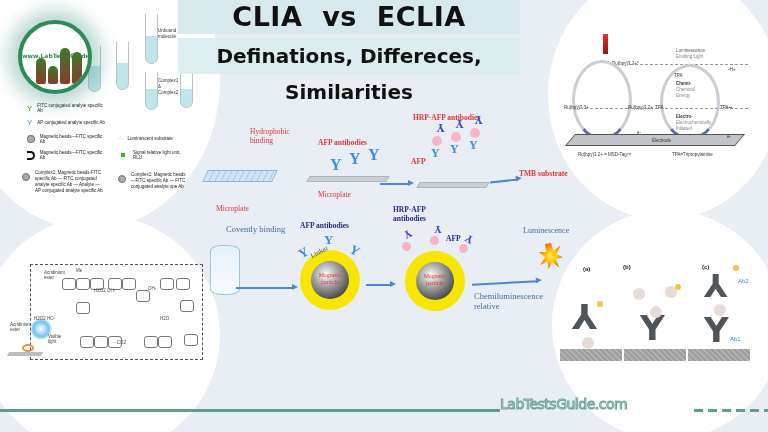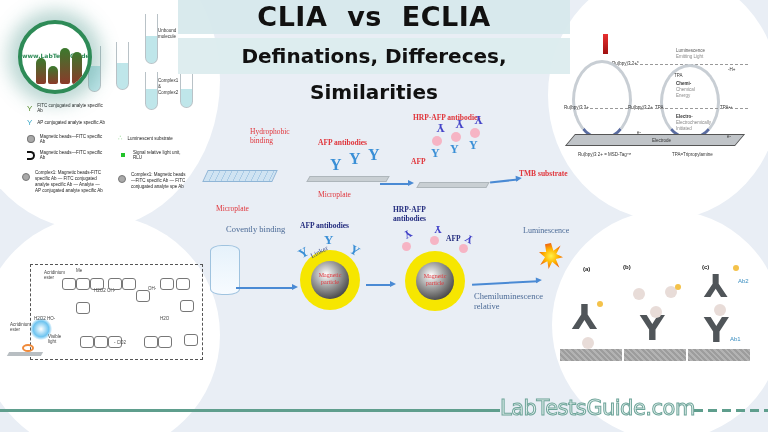--- a/index.html
+++ b/index.html
@@ -5,21 +5,21 @@
   * { box-sizing: border-box; margin: 0; padding: 0; }
   html, body { width: 768px; height: 432px; overflow: hidden; }
   body { background: #e9eef5; font-family: "Liberation Serif", serif; position: relative; }
 
   .circle { position: absolute; border-radius: 50%; background: #ffffff; }
   #c-tl { left: -40px; top: -70px; width: 260px; height: 300px; }
   #c-tr { left: 548px; top: -30px; width: 232px; height: 250px; }
   #c-bl { left: -20px; top: 215px; width: 240px; height: 240px; }
   #c-br { left: 552px; top: 210px; width: 230px; height: 230px; }
 
-  .banner { position: absolute; left: 178px; width: 392px; background: rgba(214,232,235,0.92);
+  .banner { position: absolute; left: 178px; width: 342px; background: rgba(214,232,235,0.92);
             font-family: "DejaVu Sans", sans-serif; font-weight: bold; color: #111; text-align: center; }
   #banner-title { top: 0; height: 34px; font-size: 27px; line-height: 34px; letter-spacing: 0.5px; word-spacing: 10px; }
   #banner-sub { top: 38px; height: 36px; font-size: 20px; line-height: 36px; background: rgba(220,236,238,0.95); }
 
   .logo { position: absolute; left: 18px; top: 20px; width: 74px; height: 74px; border-radius: 50%;
           background: #fff; border: 4px solid #2e8b57; box-shadow: 0 0 18px 10px rgba(60,140,130,0.35); overflow: hidden; }
   .logo .fam { position: absolute; bottom: 6px; width: 10px; border-radius: 5px 5px 2px 2px; background: linear-gradient(#3a7a2e, #8b3a2a); }
   .logo .ring-text { position: absolute; left: 0; top: 28px; width: 100%; text-align: center; font-size: 6px; color: #2e8b57;
                      font-family: "DejaVu Sans", sans-serif; font-weight: bold; }
 
@@ -52,21 +52,21 @@
   .chem { position: absolute; font-family: "Liberation Sans", sans-serif; font-size: 4.5px; color: #444; }
   .hex { position: absolute; width: 14px; height: 12px; border: 1px solid #777; border-radius: 3px; }
 
   .slab { position: absolute; height: 12px; background: repeating-linear-gradient(45deg, #9d9d9d 0 2px, #b3b3b3 2px 4px); }
   .y-ab { position: absolute; }
   .ab-label { position: absolute; font-family: "Liberation Sans", sans-serif; font-size: 6px; color: #3a8ec0; }
   .panel-lbl { position: absolute; font-family: "Liberation Sans", sans-serif; font-size: 6px; color: #222; font-weight: bold; }
 
   .footer-line { position: absolute; top: 409px; height: 3px; background: #5f9e8d; }
   .footer-dash { position: absolute; top: 409px; height: 3px; width: 9px; background: #5f9e8d; }
-  .footer-text { position: absolute; left: 500px; top: 396px; font-family: "DejaVu Sans", sans-serif; font-size: 21px; color: #e8f3f1;
+  .footer-text { position: absolute; left: 500px; top: 396px; font-family: "DejaVu Sans", sans-serif; font-size: 14px; color: #e8f3f1;
                  -webkit-text-stroke: 1px #6fa59a; letter-spacing: -0.5px; }
 
   .burst { position: absolute; width: 24px; height: 26px; background: radial-gradient(circle, #fff34a 0%, #ffb300 40%, #f06a10 70%);
            clip-path: polygon(50% 0,60% 30%,90% 10%,72% 42%,100% 55%,70% 62%,85% 95%,55% 72%,40% 100%,35% 70%,5% 85%,25% 55%,0 35%,30% 35%,25% 5%); }
 </style>
 </head>
 <body>
 
 <div id="c-tl" class="circle"></div>
 <div id="c-tr" class="circle"></div>

